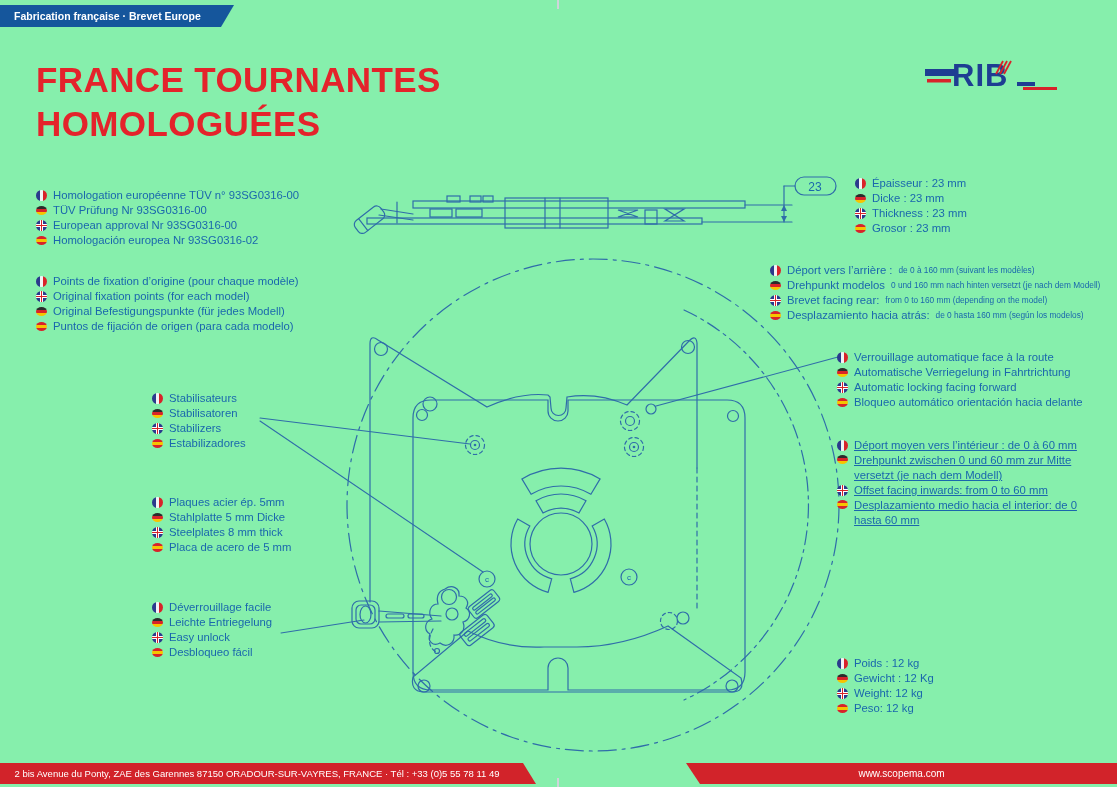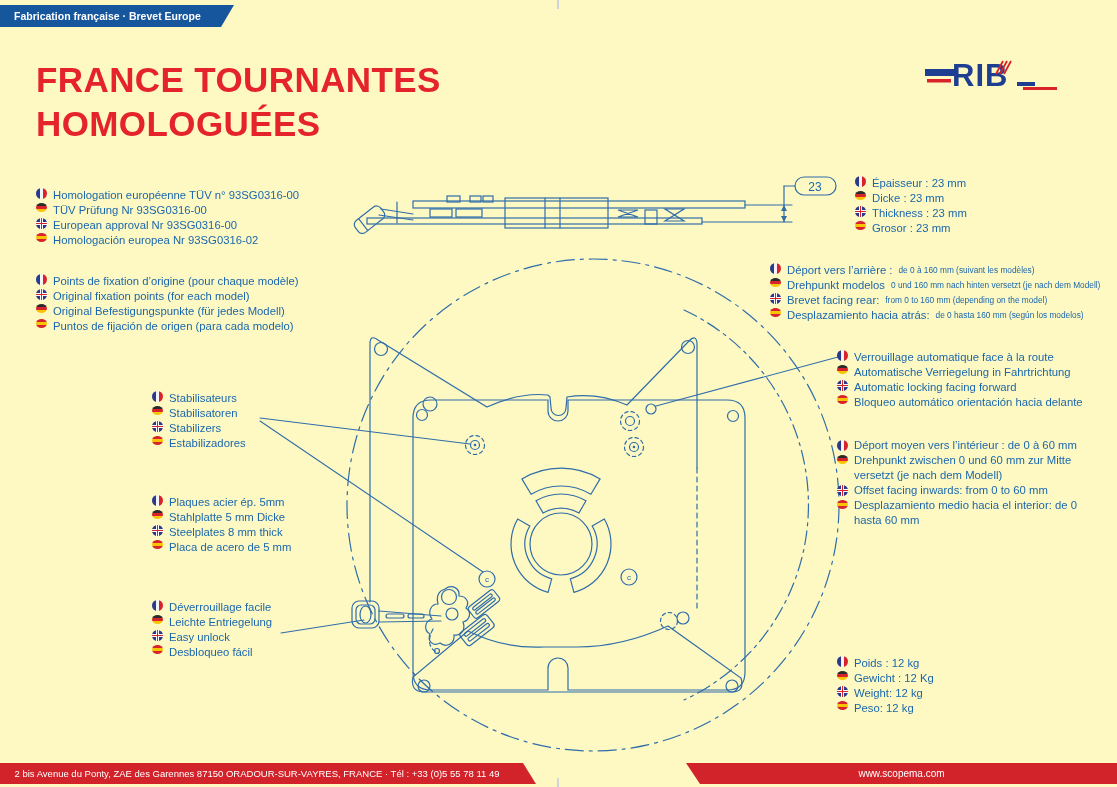--- a/index.html
+++ b/index.html
@@ -1,31 +1,31 @@
 <!DOCTYPE html>
 <html><head>
 <meta charset="utf-8">
 <style>
   html,body{margin:0;padding:0;background:#e8e8e8;}
-  .page{position:relative;width:1117px;height:787px;background:#fef9c3;overflow:hidden;
+  .page{position:relative;width:1117px;height:787px;background:#86efac;overflow:hidden;
         font-family:"Liberation Sans",sans-serif;margin:0 auto;}
   
   .banner{position:absolute;left:0;top:5px;width:234px;height:22px;background:#15569c;
           color:#fff;font-size:10.5px;font-weight:bold;line-height:22px;padding-left:14px;
           box-sizing:border-box;clip-path:polygon(0 0,100% 0,calc(100% - 13px) 100%,0 100%);}
   
   .title{position:absolute;left:36px;top:58px;color:#e4232b;font-size:35px;font-weight:bold;
          line-height:44px;letter-spacing:.4px;}
   
   .logo{position:absolute;left:925px;top:56px;}
   
   .ann{position:absolute;color:#1a67ad;font-size:11.3px;line-height:15px;white-space:nowrap;}
-  .ann .line{display:flex;gap:6px;}
+  .ann .line{display:flex;align-items:center;gap:6px;}
   .ann .line.cont{padding-left:17px;}
-  .ann.wrap{white-space:normal;width:254px;}
+  .ann.wrap{white-space:normal;width:254px;text-decoration:underline;}
   .ann.wrap .line{align-items:flex-start;}
   .ann.wrap .fl{margin-top:2px;}
   .sub{font-size:8.3px;}
   .fl{width:11px;height:11px;border-radius:50%;flex:0 0 auto;display:inline-block;}
   .fl.de,.fl.es{height:9px;}
   .fl.fr{background:linear-gradient(90deg,#2b3a8c 34%,#f2f4f6 34% 63%,#d8232a 63%);}
   .fl.de{background:linear-gradient(180deg,#2b2b2b 36%,#d8232a 36% 66%,#f6c400 66%);}
   .fl.es{background:linear-gradient(180deg,#d8232a 30%,#f6c400 30% 72%,#d8232a 72%);}
   .fl.uk{background:
       linear-gradient(90deg,transparent 42%,#d8232a 42% 58%,transparent 58%),

